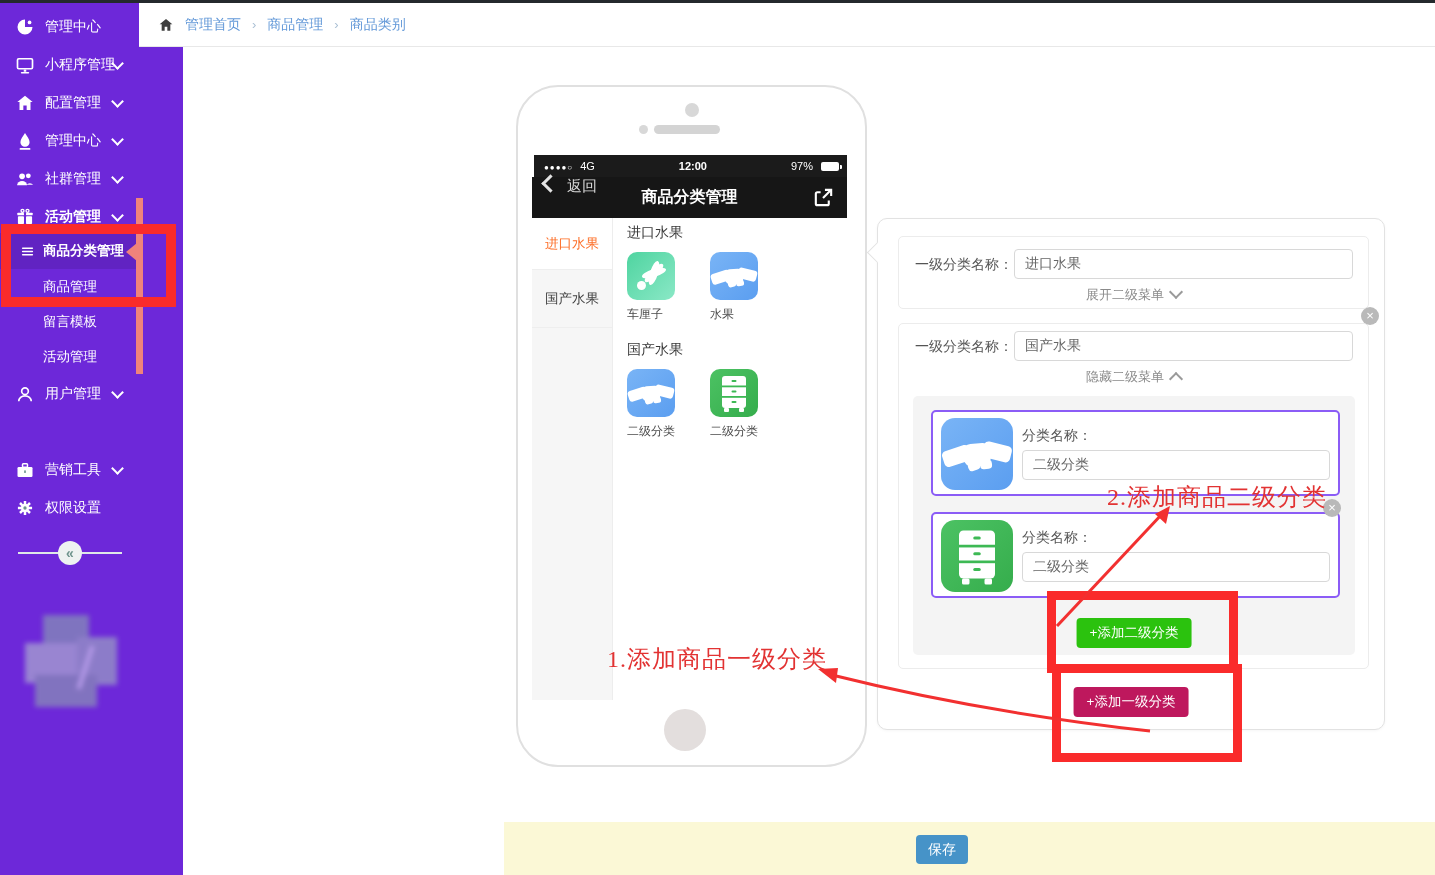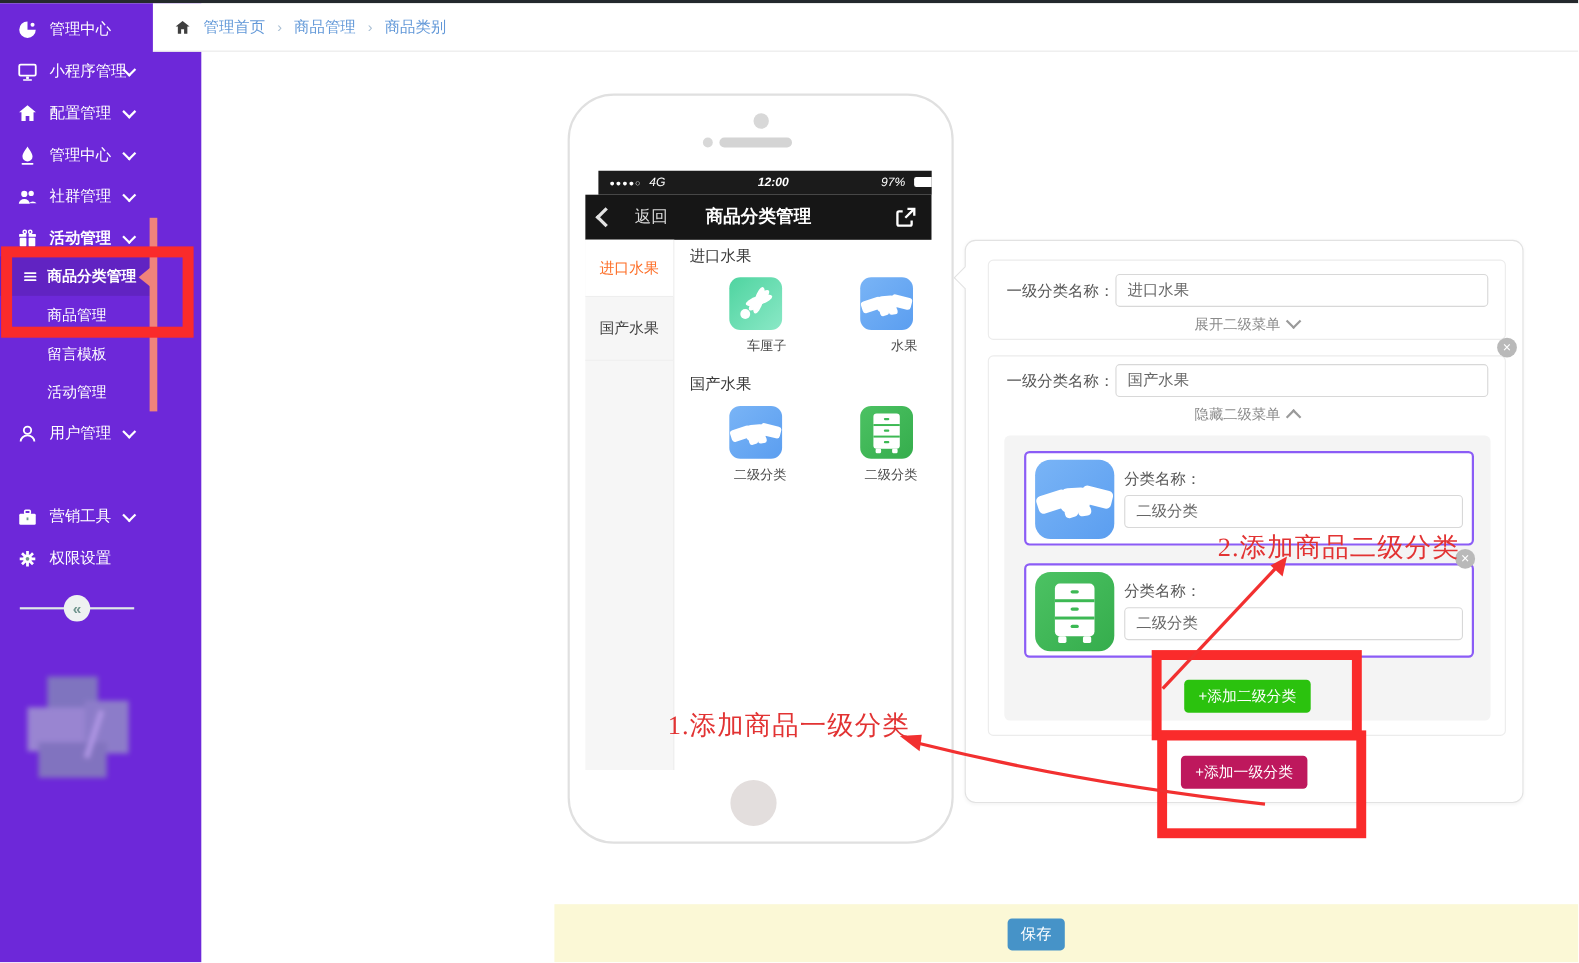--- a/index.html
+++ b/index.html
@@ -29,40 +29,40 @@
   .collapse-btn{left:58px;top:538px;width:24px;height:24px;border-radius:50%;background:#eef2f1;color:#6F948D;
                 display:flex;align-items:center;justify-content:center;font-size:14px;font-weight:bold;cursor:pointer;z-index:2;}
   .watermark{left:25px;top:612px;width:92px;height:96px;opacity:.55;filter:blur(2.5px);}
   .watermark div{position:absolute;}
   
   .phone{left:516px;top:85px;width:347px;height:678px;background:#fff;border:2px solid #e0e0e0;border-radius:42px;}
   .cam{left:167px;top:16px;width:14px;height:14px;border-radius:50%;background:#d8d8d8;}
   .spk-dot{left:121px;top:38px;width:9px;height:9px;border-radius:50%;background:#d8d8d8;}
   .spk-bar{left:136px;top:38px;width:66px;height:9px;border-radius:5px;background:#d4d4d4;}
   .pscreen{left:14px;top:68px;width:315px;height:545px;background:#fff;overflow:hidden;}
-  .statusbar{position:absolute;left:12px;top:0;width:100%;height:22px;background:#1b1b1b;color:#fff;display:flex;
-             align-items:center;justify-content:space-between;padding:0 10px;box-sizing:border-box;font-size:11px;font-style:italic;}
+  .statusbar{position:absolute;left:2px;top:0;width:100%;height:22px;background:#1b1b1b;color:#fff;display:flex;
+             align-items:center;justify-content:space-between;padding:0 10px;box-sizing:border-box;font-size:11px;}
   .sig-dots{font-size:8px;letter-spacing:1px;margin-right:4px;}
   .battery{display:inline-block;width:18px;height:9px;background:#fff;border-radius:2px;position:relative;margin-left:5px;vertical-align:-1px;}
   .battery:after{content:"";position:absolute;right:-3px;top:2.5px;width:2px;height:4px;background:#fff;border-radius:0 1px 1px 0;}
   .pnav{position:absolute;left:0;top:22px;width:100%;height:41px;background:#161616;color:#fff;}
-  .pback{position:absolute;left:12px;top:0;height:41px;display:flex;align-items:center;gap:20px;color:#d9d9d9;font-size:15px;cursor:pointer;}
+  .pback{position:absolute;left:12px;top:0;height:41px;display:flex;gap:10px;color:#d9d9d9;font-size:15px;cursor:pointer;}
   .back-ch{width:10px;height:10px;border-left:3px solid #e3e3e3;border-bottom:3px solid #e3e3e3;transform:rotate(45deg);}
   .ptitle{position:absolute;left:0;top:0;width:100%;height:41px;display:flex;align-items:center;justify-content:center;
           font-size:16px;font-weight:bold;}
   .pshare{position:absolute;right:12px;top:9px;width:23px;height:23px;cursor:pointer;}
   .pbody{position:absolute;left:0;top:63px;width:100%;height:482px;display:flex;}
   .ptabs{width:80px;background:#f6f6f6;border-right:1px solid #ededed;flex:none;}
   .ptab{height:51px;display:flex;align-items:center;justify-content:center;font-size:13.5px;color:#3f3f3f;
         border-bottom:1px solid #eee;cursor:pointer;}
   .ptab.on{background:#fff;color:#FD6E27;}
   .pmain{flex:1;padding:2px 0 0 14px;}
   .psec-title{font-size:14px;color:#383838;margin:12px 0 10px;}
   .pitems{display:flex;gap:31px;}
-  .pitem{width:52px;text-align:right;margin-left:36px;}
+  .pitem{width:52px;text-align:left;}
   .pitem-label{font-size:12px;color:#4a4a4a;margin-top:6px;white-space:nowrap;}
   .appicon{border-radius:10px;display:block;}
   .ic48{width:48px;height:48px;}
   .ic72{width:72px;height:72px;border-radius:14px;}
   .bg-blue{background:linear-gradient(135deg,#79b4f6,#5b9ef0);--bg:#68a9f2;}
   .bg-green{background:linear-gradient(135deg,#4cc263,#35ad4c);--bg:#3db954;}
   .bg-mint{background:linear-gradient(135deg,#4fd4a0,#8ae8c6);--bg:#5fd9ab;}
   .homebtn{left:146px;top:622px;width:42px;height:42px;border-radius:50%;background:#e3dedd;cursor:pointer;}
   
   .card{left:877px;top:218px;width:506px;height:510px;background:#fff;border:1px solid #e2e2e2;border-radius:10px;

